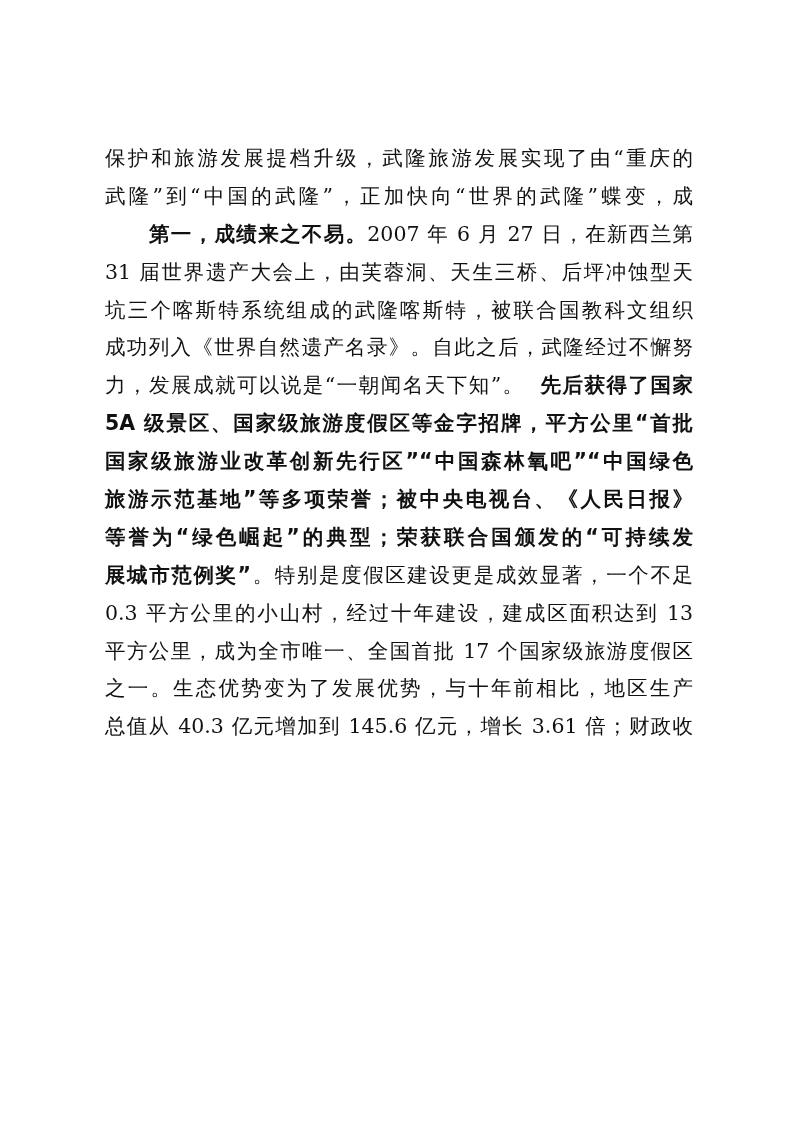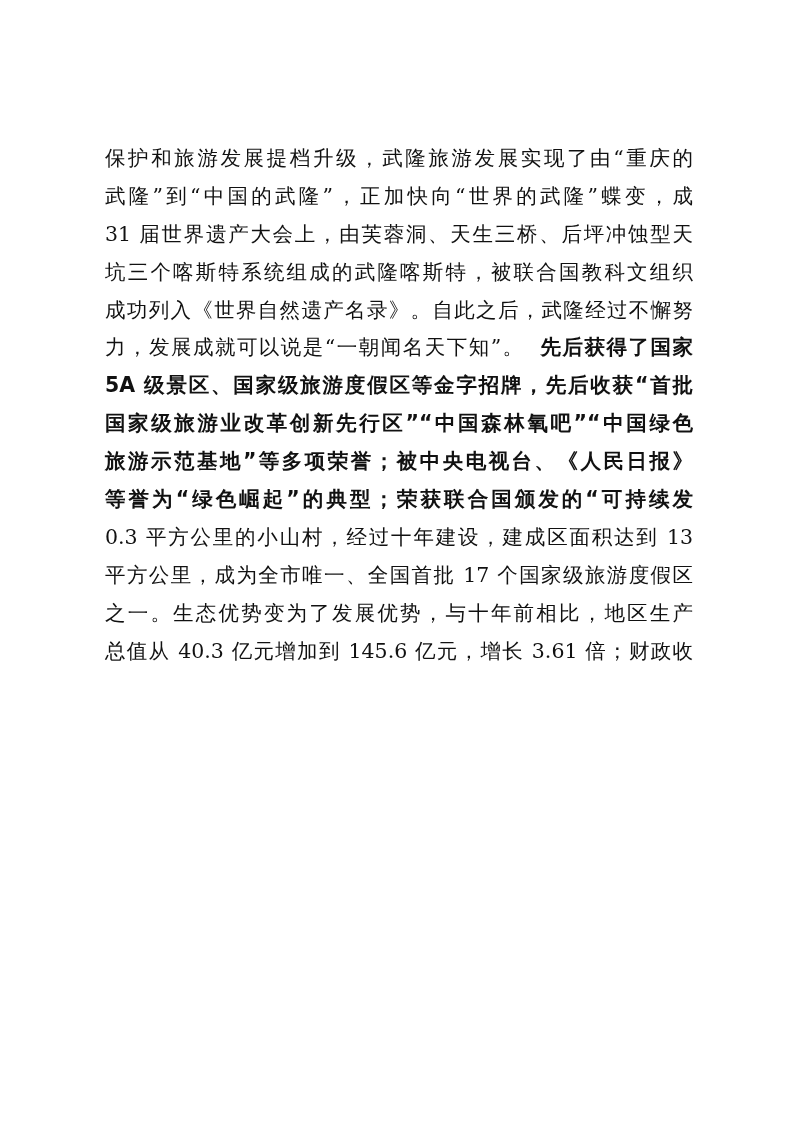--- a/index.html
+++ b/index.html
@@ -27,27 +27,29 @@
 
 <div class="page">
   <div class="text-block">
 
     <div class="paragraph">
       <div class="line"><span style="letter-spacing: 0px;">保护和旅游发展提档升级，武隆旅游发展实现了由“重庆的</span></div>
       <div class="line"><span style="letter-spacing: 0px;">武隆”到“中国的武隆”，正加快向“世界的武隆”蝶变，成</span></div>
     </div>
 
     <div class="paragraph">
+      <div class="line indent"><span class="b" style="letter-spacing: 0px;">第一，成绩来之不易。</span><span style="letter-spacing: 0px;">2007 年 6 月 27 日，在新西兰第</span></div>
       <div class="line"><span style="letter-spacing: 0px;">31 届世界遗产大会上，由芙蓉洞、天生三桥、后坪冲蚀型天</span></div>
       <div class="line"><span style="letter-spacing: 0px;">坑三个喀斯特系统组成的武隆喀斯特，被联合国教科文组织</span></div>
       <div class="line"><span style="letter-spacing: 0px;">成功列入《世界自然遗产名录》。自此之后，武隆经过不懈努</span></div>
       <div class="line"><span style="letter-spacing: -0.000600962px;">力，发展成就可以说是“一朝闻名天下知”。</span><span class="b" style="letter-spacing: -0.000600962px; margin-left: 16px;">先后获得了国家</span></div>
-      <div class="line"><span class="b" style="letter-spacing: 0px;">5A 级景区、国家级旅游度假区等金字招牌，先后收获“首批</span></div>
+      <div class="line"><span class="b" style="letter-spacing: 0px;">5A 级景区、国家级旅游度假区等金字招牌，平方公里“首批</span></div>
       <div class="line"><span class="b" style="letter-spacing: 0px;">国家级旅游业改革创新先行区”“中国森林氧吧”“中国绿色</span></div>
       <div class="line"><span class="b" style="letter-spacing: 0px;">旅游示范基地”等多项荣誉；被中央电视台、《人民日报》</span></div>
       <div class="line"><span class="b" style="letter-spacing: 0px;">等誉为“绿色崛起”的典型；荣获联合国颁发的“可持续发</span></div>
+      <div class="line"><span class="b" style="letter-spacing: 0px;">展城市范例奖”</span><span style="letter-spacing: 0px;">。特别是度假区建设更是成效显著，一个不足</span></div>
       <div class="line"><span style="letter-spacing: 0px;">0.3 平方公里的小山村，经过十年建设，建成区面积达到 13</span></div>
       <div class="line"><span style="letter-spacing: 0px;">平方公里，成为全市唯一、全国首批 17 个国家级旅游度假区</span></div>
       <div class="line"><span style="letter-spacing: 0px;">之一。生态优势变为了发展优势，与十年前相比，地区生产</span></div>
       <div class="line"><span style="letter-spacing: 0px;">总值从 40.3 亿元增加到 145.6 亿元，增长 3.61 倍；财政收</span></div>
     </div>
   </div>
 </div>
 
 </body></html>

